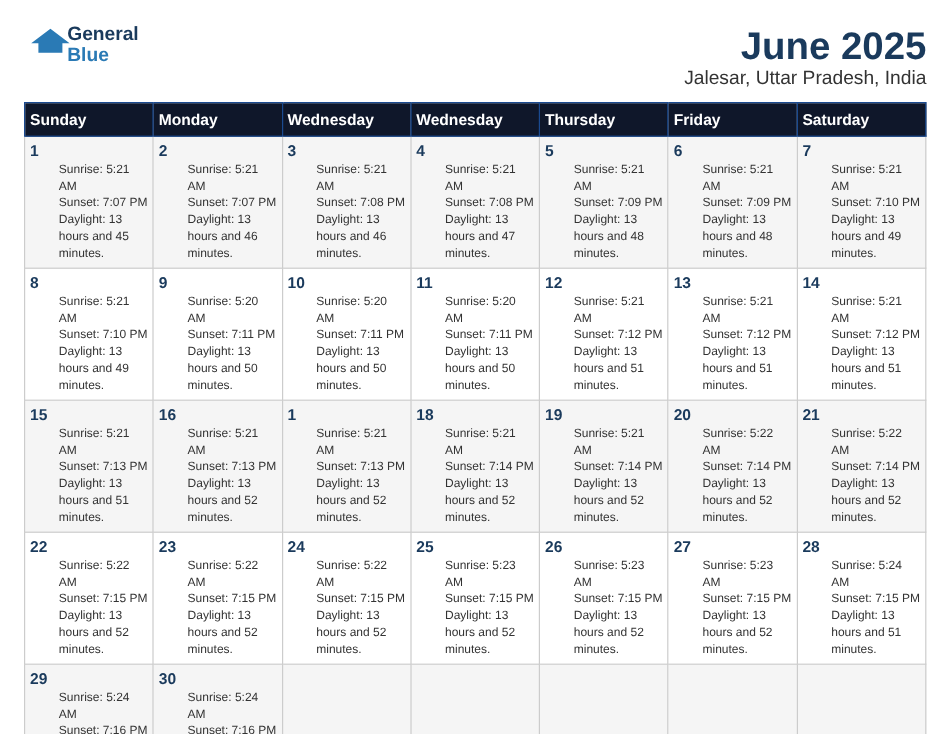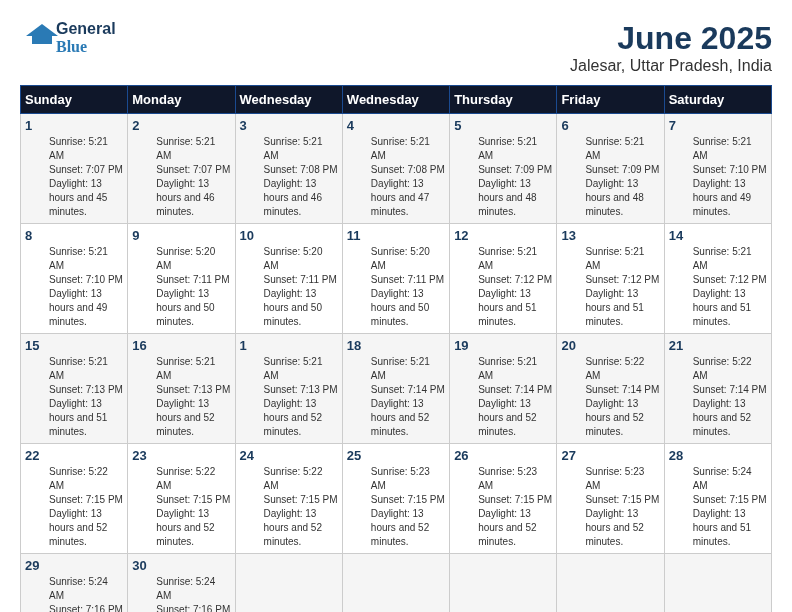--- a/index.html
+++ b/index.html
@@ -85,21 +85,21 @@
   <div class="logo">
   <div style="display:flex;flex-direction:column;align-items:center;">
     <div style="display:flex;align-items:center;gap:4px;">
       <div style="width:32px;height:32px;position:relative;">
         <svg viewBox="0 0 40 40" width="40" height="40">
           <polygon points="22,2 38,14 32,14 32,22 12,22 12,14 6,14" fill="#2a7ab5"></polygon>
         </svg>
       </div>
       <div>
         <div style="font-size:16px;font-weight:bold;color:#1a3a5c;line-height:1.1;">General</div>
-        <div style="font-size:16px;font-weight:bold;color:#2a7ab5;line-height:1.1;font-family:Liberation Serif, serif;">Blue</div>
+        <div style="font-size:16px;font-weight:bold;color:#2a7ab5;line-height:1.1;">Blue</div>
       </div>
     </div>
   </div>
 </div>
   <div class="title-area">
     <div class="month-title">June 2025</div>
     <div class="location-title">Jalesar, Uttar Pradesh, India</div>
   </div>
 </div>
 

